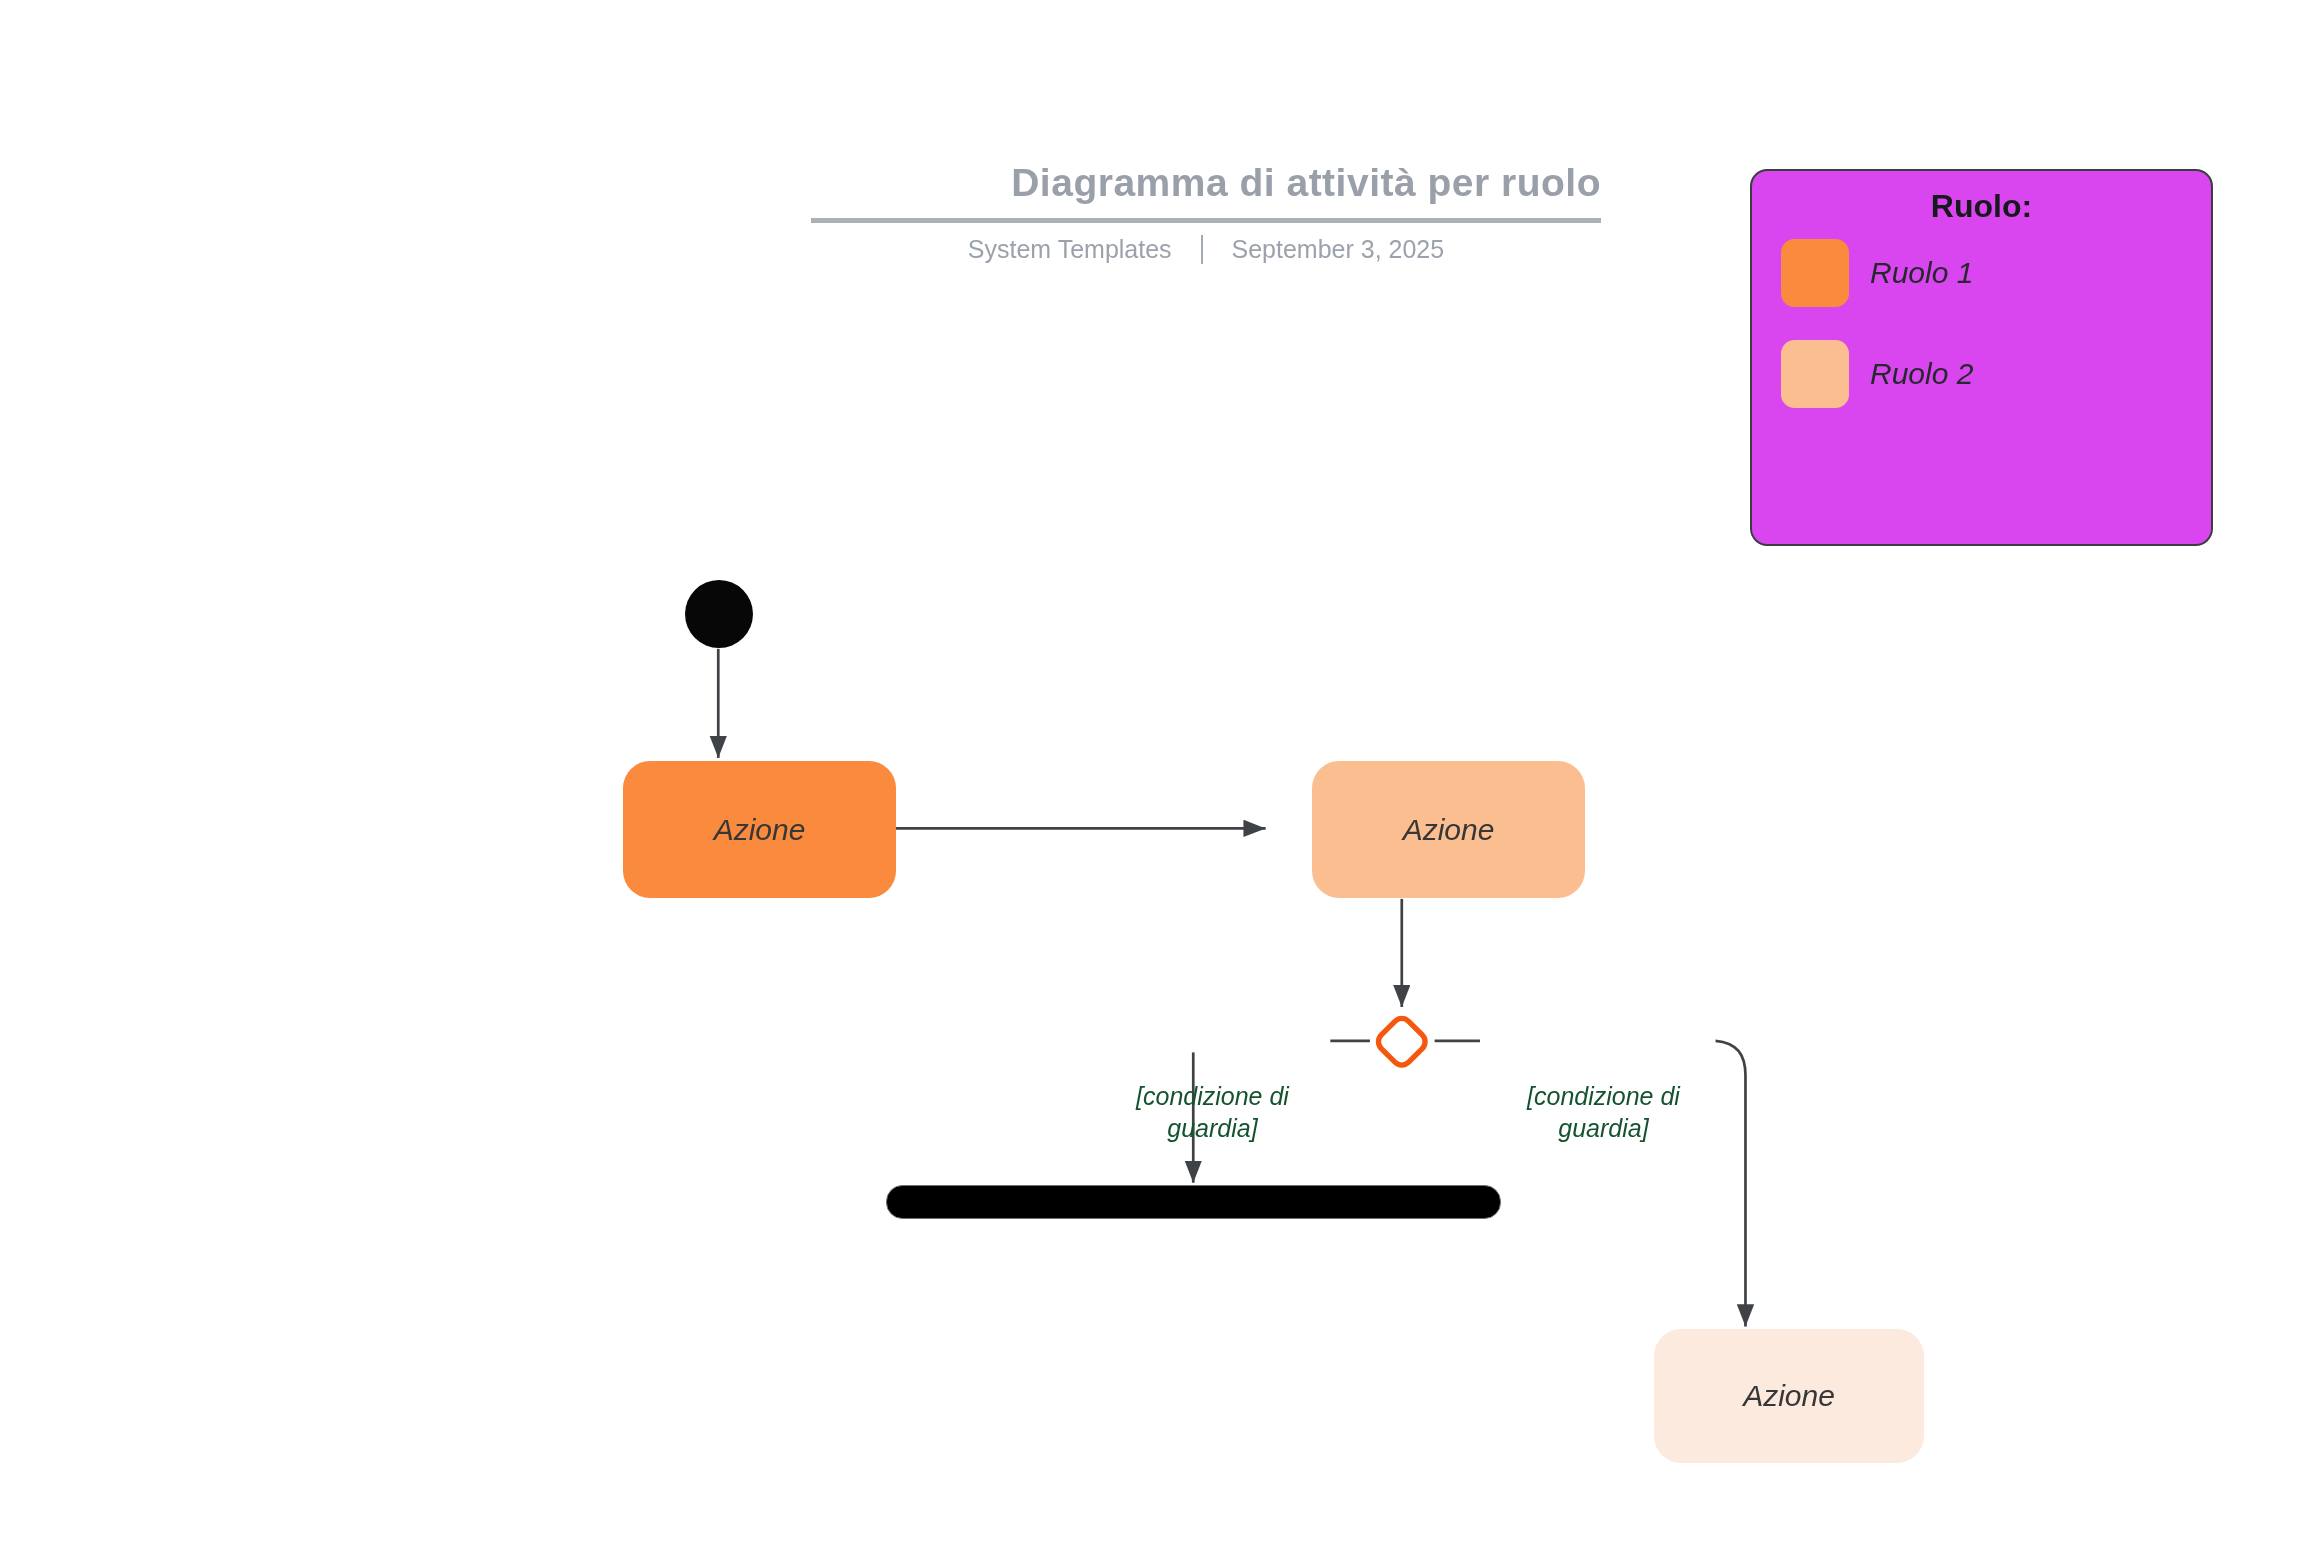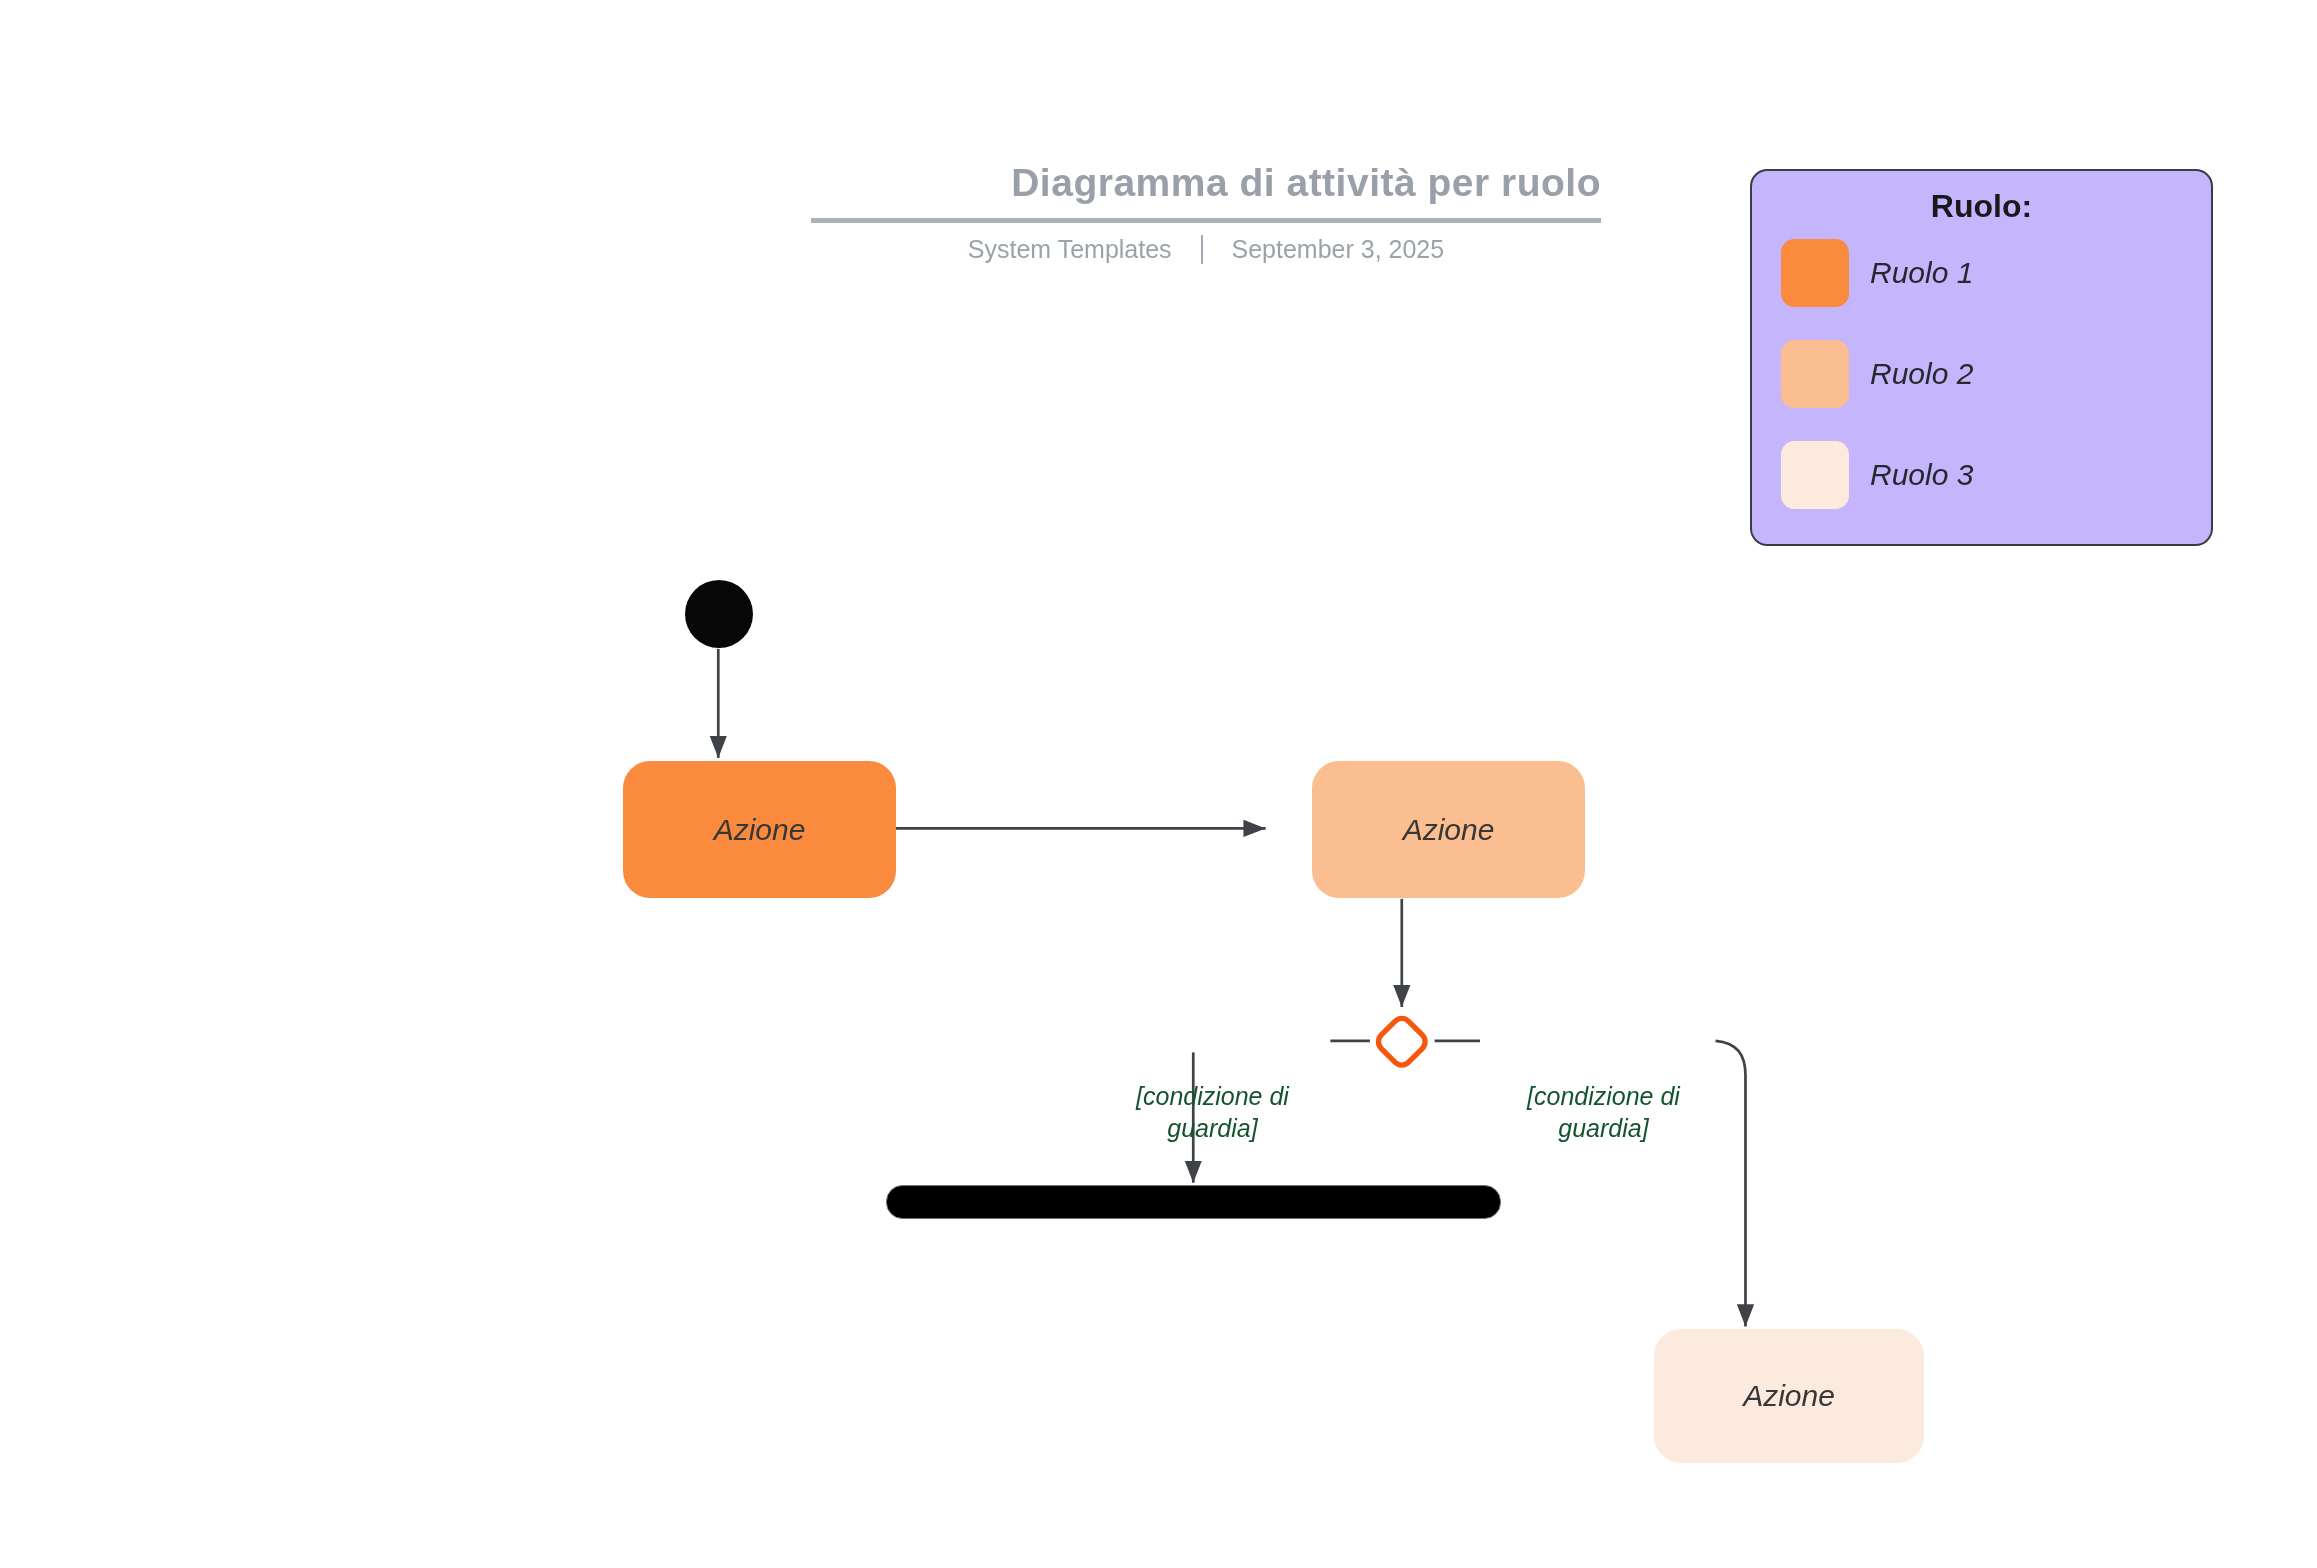--- a/index.html
+++ b/index.html
@@ -19,21 +19,21 @@
   .title-underline{left:811px;top:218px;width:790px;height:4.8px;background:#ACB1B9;}
   .subtitle{
     left:811px;top:232px;width:790px;height:35px;
     display:flex;align-items:center;justify-content:center;gap:29px;
     font-size:25px;color:#9BA2AC;
   }
   .subtitle-divider{width:1.9px;height:29px;background:#A2A9B3;}
 
   
   .legend{
-    left:1750px;top:169px;width:463px;height:377px;background:#c4b5fd;
+    left:1750px;top:169px;width:463px;height:377px;background:#d946ef;
     border:2.4px solid #3A3E44;border-radius:17.4px;box-sizing:border-box;
   }
   .legend-title{
     position:absolute;left:0;top:17.4px;width:100%;text-align:center;
     font-size:32px;font-weight:bold;color:#17191C;
   }
   .legend-item{position:absolute;left:0;width:100%;height:68px;}
   .legend-swatch{position:absolute;left:29px;top:0;width:68px;height:68px;border-radius:13.5px;}
   .legend-label{
     position:absolute;left:118px;top:0;height:68px;display:flex;align-items:center;
@@ -105,24 +105,20 @@
   <div class="legend-title">Ruolo:</div>
 
   <div class="legend-item li-1">
     <span class="legend-swatch" style="background: rgb(249, 138, 62);"></span>
     <span class="legend-label">Ruolo 1</span>
   </div>
   <div class="legend-item li-2">
     <span class="legend-swatch" style="background: rgb(251, 190, 144);"></span>
     <span class="legend-label">Ruolo 2</span>
   </div>
-  <div class="legend-item li-3">
-    <span class="legend-swatch" style="background: rgb(252, 234, 223);"></span>
-    <span class="legend-label">Ruolo 3</span>
-  </div>
 </div>
 
 <div class="abs initial-node" style="background: rgb(7, 7, 7);"></div>
 
 <div class="abs action-node action-1" style="background: rgb(249, 138, 62);">
   <span>Azione</span>
 </div>
 
 <div class="abs action-node action-2" style="background: rgb(251, 190, 144);">
   <span>Azione</span>

